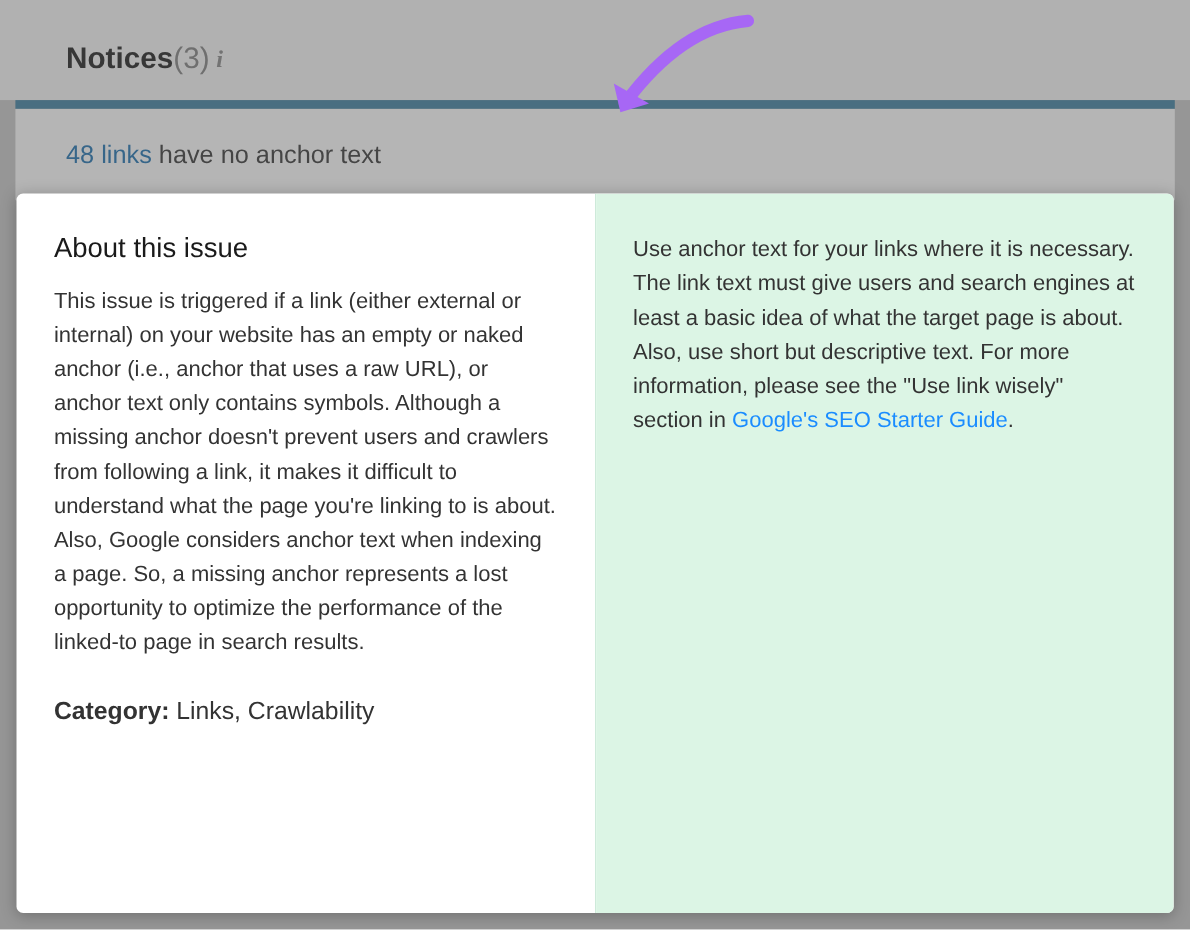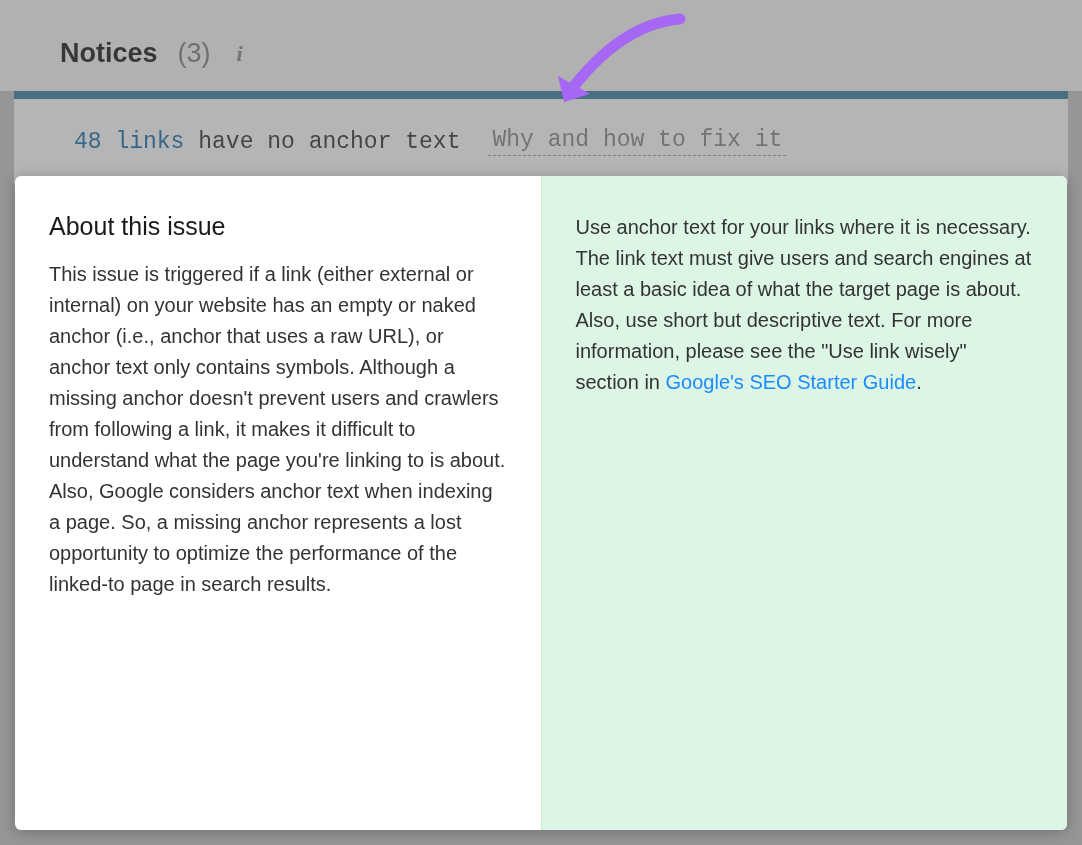--- a/index.html
+++ b/index.html
@@ -24,21 +24,21 @@
     }
     .page-behind {
       position: relative;
       z-index: 1;
       padding: 0;
     }
     .notices-header {
       padding: 38px 60px 22px 60px;
       display: flex;
       align-items: center;
-      gap: 20px;
+      gap: 0;
       background: #f8f8f8;
     }
     .notices-title {
       font-size: 27px;
       font-weight: 700;
       color: #1a1a1a;
     }
     .notices-count {
       font-size: 27px;
       font-weight: 400;
@@ -51,29 +51,28 @@
       color: #888;
       font-size: 22px;
       font-weight: 600;
     }
     .blue-bar {
       height: 8px;
       background: #3b7fa0;
       margin: 0 14px;
     }
     .issue-row {
-      padding: 28px 60px 28px 60px;
+      padding: 28px 60px 28px 46px;
       background: #fff;
       margin: 0 14px;
       font-size: 23px;
       color: #333;
       display: flex;
       align-items: center;
       gap: 28px;
-      font-family: Liberation Mono, monospace;
     }
     .issue-link-count {
       color: #1a6fb0;
     }
     .issue-desc {
       color: #333;
     }
     .why-fix {
       color: #888;
       border-bottom: 1px dashed #999;
@@ -147,39 +146,42 @@
     <span class="notices-title">Notices</span>
     <span class="notices-count">(3)</span>
     <span class="info-icon">i</span>
   </div>
   <div class="blue-bar"></div>
   <div class="issue-row">
     <span>
       <span class="issue-link-count">48 links</span>
       <span class="issue-desc">have no anchor text</span>
     </span>
-    <span class="why-fix">Why and how to fix it</span>
   </div>
 </div>
 
 <div class="overlay"></div>
 
 <svg class="arrow-svg" width="160" height="120" viewBox="0 0 160 120">
   <defs>
     <marker id="arrowhead" markerWidth="12" markerHeight="12" refX="3" refY="6" orient="auto">
       <path d="M0,0 L12,6 L0,12 L3,6 Z" fill="#a767f5"></path>
     </marker>
   </defs>
   <path d="M 140 15 Q 80 20 28 90" stroke="#a767f5" stroke-width="11" fill="none" stroke-linecap="round"></path>
   <path d="M 18 72 L 24 98 L 50 90 Z" fill="#a767f5"></path>
 </svg>
 
 <div class="popup">
   <div class="popup-left">
     <h2>About this issue</h2>
     <p>This issue is triggered if a link (either external or internal) on your website has an empty or naked anchor (i.e., anchor that uses a raw URL), or anchor text only contains symbols. Although a missing anchor doesn't prevent users and crawlers from following a link, it makes it difficult to understand what the page you're linking to is about. Also, Google considers anchor text when indexing a page. So, a missing anchor represents a lost opportunity to optimize the performance of the linked-to page in search results.</p>
+    <p class="category">
+      <strong>Category:</strong>
+      <span>Links, Crawlability</span>
+    </p>
   </div>
   <div class="popup-right">
     <p>
       <span>Use anchor text for your links where it is necessary. The link text must give users and search engines at least a basic idea of what the target page is about. Also, use short but descriptive text. For more information, please see the "Use link wisely" section in </span><a href="#" class="inline-link">Google's SEO Starter Guide</a><span>.</span>
     </p>
   </div>
 </div>
 
 </body></html>

